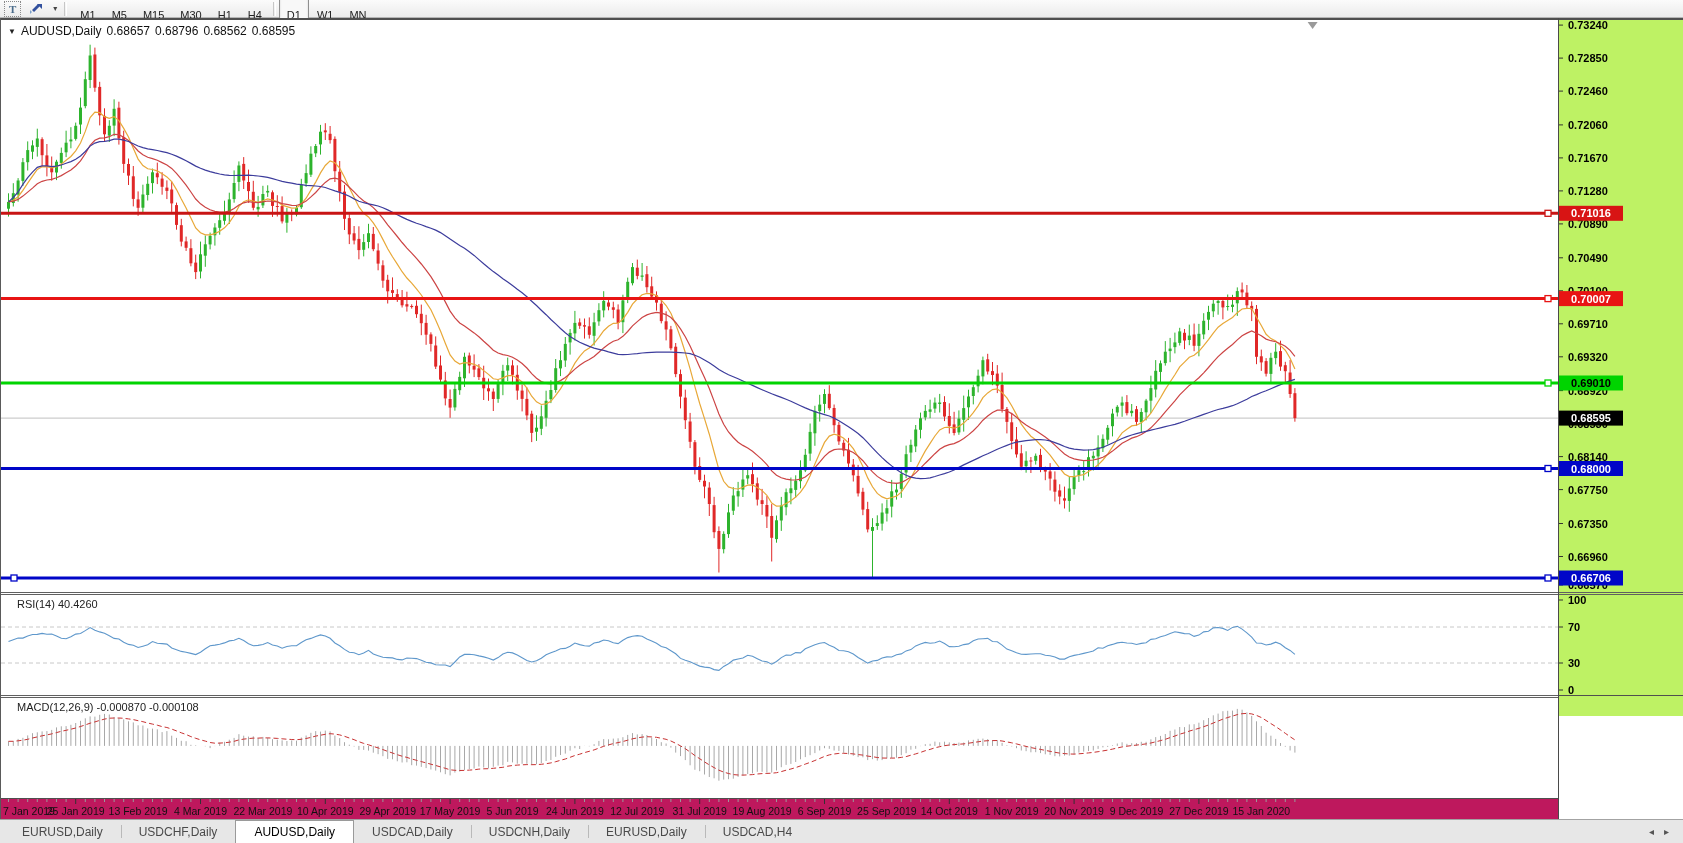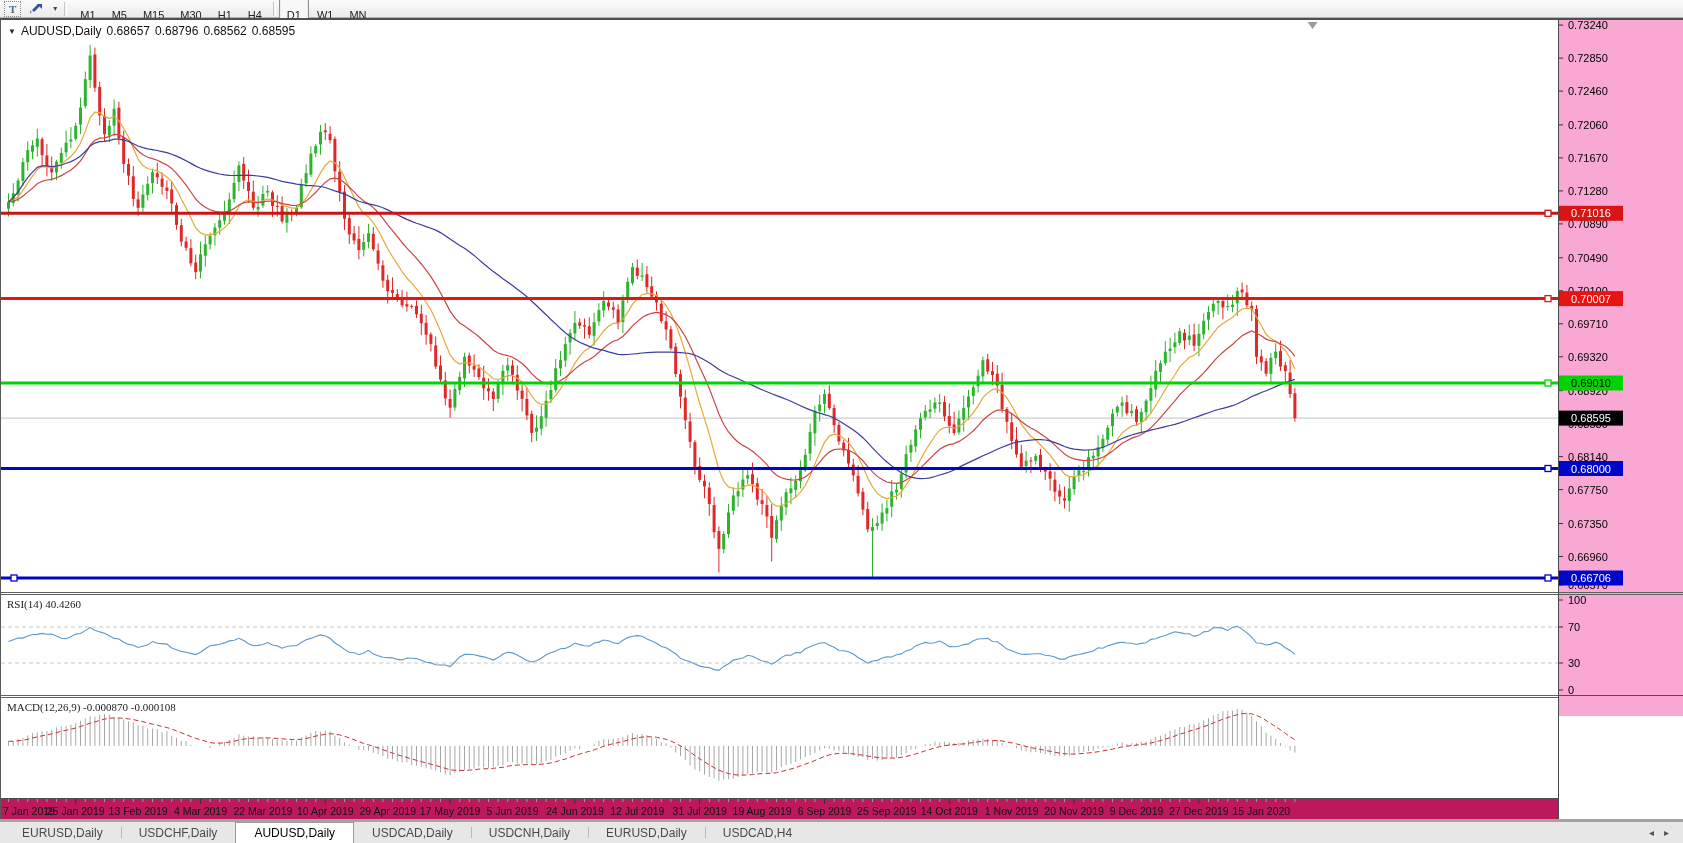--- a/index.html
+++ b/index.html
@@ -25,34 +25,34 @@
   
   .row { flex:1 1 auto; display:flex; }
   .panes { width:1558px; flex:0 0 1558px; display:flex; flex-direction:column;
            border-left:1px solid #5a5a5a; background:#fff; }
   .axis-col { width:125px; flex:0 0 125px; display:flex; flex-direction:column;
               border-left:1px solid #4a4a4a; background:#fff; }
   .pane { position:relative; background:#fff; overflow:hidden; }
   .main-pane { height:574px; flex:0 0 574px; border-top:2px solid #4f4f4f; }
   .rsi-pane, .macd-pane { height:103px; flex:0 0 103px; border-top:3px double #606060; }
   .date-axis { height:21px; flex:0 0 21px; border-top:1px solid #4f4f4f; position:relative; background:#be185d; }
-  .axis { position:relative; background:#f9a8d4; overflow:visible; }
+  .axis { position:relative; background:#bef264; overflow:visible;font-weight:bold; }
   .axis.a-main { height:574px; border-top:2px solid #4f4f4f; }
   .axis.a-rsi, .axis.a-macd { height:103px; border-top:3px double #606060; }
   .axis.a-corner { height:21px; border-top:1px solid #4f4f4f; }
   svg { display:block; }
   svg text { font-family:"Liberation Sans",sans-serif; }
 
   .chart-title { position:absolute; left:7px; top:4px; font-size:12px; color:#111;
                  display:flex; gap:5px; align-items:center; white-space:nowrap; }
   .chart-title .collapse { font-size:8px; color:#222; cursor:pointer; }
-  .ind-label { position:absolute; left:6px; top:3px; font-size:11px; color:#222; white-space:nowrap;font-family:Liberation Serif, serif; }
+  .ind-label { position:absolute; left:16px; top:3px; font-size:11px; color:#222; white-space:nowrap; }
 
   
-  .tabbar { height:24px; flex:0 0 24px; background:#e7e7e7; border-top:3px solid #a3a3a3;
+  .tabbar { height:24px; flex:0 0 24px; background:#e7e7e7; border-top:1px solid #a3a3a3;
             display:flex; align-items:stretch; }
   .tabs { display:flex; align-items:stretch; padding-left:4px; flex:1 1 auto; }
   .tab { display:flex; align-items:center; padding:0 18px; font-size:12px; color:#4a4a4a;
          cursor:pointer; position:relative; }
   .tab.sep-l::before { content:""; position:absolute; left:0; top:5px; bottom:5px;
                        border-left:1px solid #b9b9b9; }
   .tab.active { background:#fff; color:#000; border:1px solid #9a9a9a; border-bottom:none; }
   .tab-arrows { display:flex; align-items:center; gap:10px; padding:0 14px; color:#555; font-size:10px; }
   .tab-arrows span { cursor:pointer; }
 </style>

